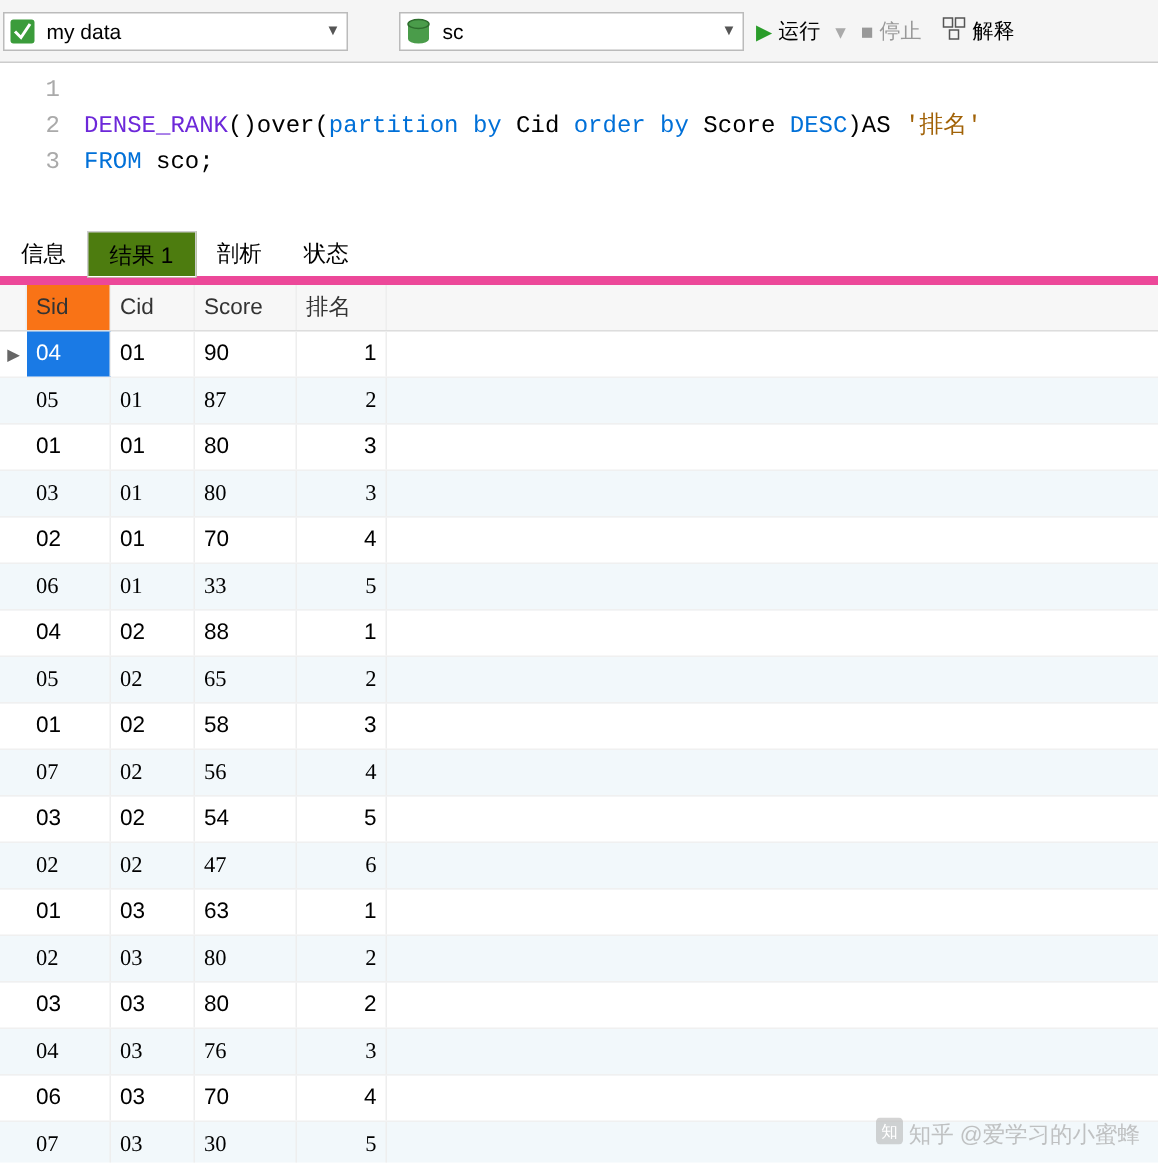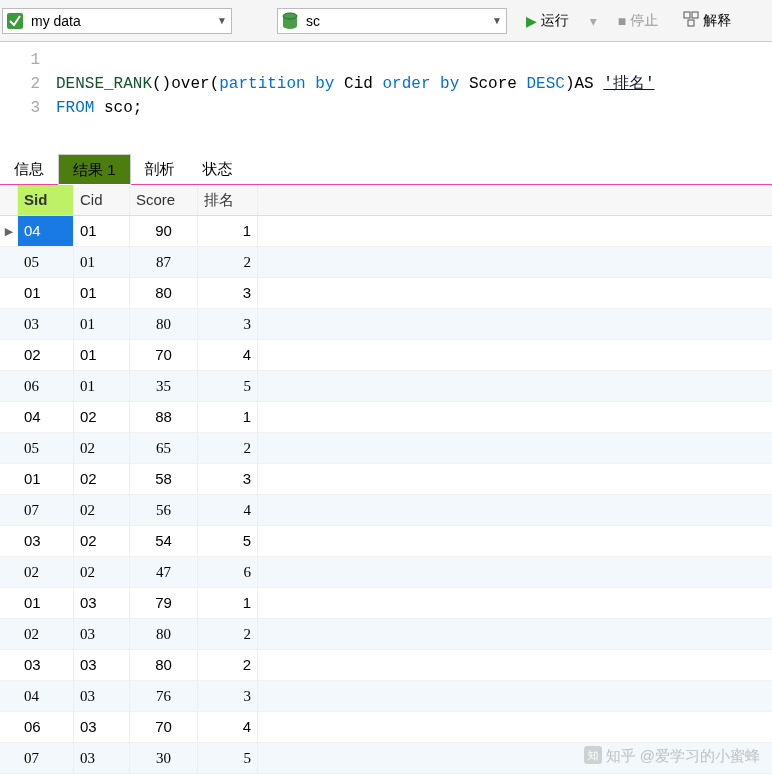--- a/index.html
+++ b/index.html
@@ -1,46 +1,46 @@
 <!DOCTYPE html>
 <html><head>
 <meta charset="utf-8">
 <style>
   * { box-sizing: border-box; margin: 0; padding: 0; }
   body { font-family: "Microsoft YaHei", Arial, sans-serif; font-size: 14px; background: #fff; width: 772px; height: 775px; overflow: hidden; position: relative; }
-  .toolbar { display: flex; align-items: center; height: 42px; border-bottom: 1px solid #ccc; background: #f5f5f5; padding: 1px 2px; gap: 13px; }
+  .toolbar { display: flex; align-items: center; height: 42px; border-bottom: 1px solid #ccc; background: #f5f5f5; padding: 1px 2px; gap: 2px; }
   .dd { display: flex; align-items: center; background: #fff; border: 1px solid #bbb; height: 26px; }
   .dd-icon { width: 24px; height: 22px; display: flex; align-items: center; justify-content: center; }
   .dd-text { flex: 1; padding: 0 4px; font-size: 14px; }
   .dd-arrow { width: 18px; text-align: center; color: #555; font-size: 10px; }
   .dd.conn { width: 230px; }
   .dd.db { width: 230px; margin-left: 32px; }
   .tbtn { display: flex; align-items: center; padding: 0 6px; height: 26px; gap: 4px; font-size: 14px; }
   .tbtn.disabled { color: #999; }
   .sep { color: #aaa; padding: 0 2px; }
   .editor { padding: 6px 0 10px 0; font-family: Consolas, "Courier New", monospace; font-size: 16px; line-height: 24px; }
   .line { display: flex; }
   .gutter { width: 56px; text-align: right; color: #aaa; padding-right: 16px; user-select: none; }
   .code { white-space: pre; }
   .kw { color: #0070d8; }
-  .fn { color: #14532d; }
-  .str { color: #0f172a; text-decoration: underline; }
-  .tabs { display: flex; border-bottom: 1px solid #ec4899; margin-top: 24px; }
+  .fn { color: #6d28d9; }
+  .str { color: #a16207; }
+  .tabs { display: flex; border-bottom: 6px solid #ec4899; margin-top: 24px; }
   .tab { padding: 6px 14px 4px 14px; font-size: 15px; cursor: pointer; }
   .tab.active { border: 1px solid #ccc; border-bottom: 1px solid #fff; margin-bottom: -1px; background: #4d7c0f; }
   .grid { font-size: 15px; }
   .hdr { display: flex; border-bottom: 1px solid #ddd; background: #f7f7f7; }
   .cell { height: 30px; line-height: 30px; padding: 0 6px; border-right: 1px solid #eee; }
   .c-mark { width: 18px; }
   .c0 { width: 56px; }
   .c1 { width: 56px; }
-  .c2 { width: 68px; text-align: center; }
+  .c2 { width: 68px; text-align: left; }
   .c3 { width: 60px; text-align: right; }
   .hdr .cell { color: #333; text-align: left !important; }
-  .hdr .c0 { background: #bef264; font-weight: bold; }
+  .hdr .c0 { background: #f97316; }
   .row { display: flex; border-bottom: 1px solid #f0f0f0; }
   .row.zebra { background: #f2f8fb; font-family: Liberation Serif, serif; }
   .row.sel .c0 { background: #1a7ae5; color: #fff; }
   .marker { width: 18px; display: flex; align-items: center; justify-content: center; color: #666; font-size: 11px; }
   .watermark { position: absolute; right: 12px; bottom: 8px; color: rgba(170,170,170,0.7); font-size: 15px; display: flex; align-items: center; gap: 4px; }
 </style>
 </head>
 <body>
 
 <div class="toolbar">
@@ -148,21 +148,21 @@
         <div class="marker"></div>
         <div class="cell c0">02</div>
         <div class="cell c1">01</div>
         <div class="cell c2">70</div>
         <div class="cell c3">4</div>
       </div>
       <div class="row zebra">
         <div class="marker"></div>
         <div class="cell c0">06</div>
         <div class="cell c1">01</div>
-        <div class="cell c2">35</div>
+        <div class="cell c2">33</div>
         <div class="cell c3">5</div>
       </div>
       <div class="row">
         <div class="marker"></div>
         <div class="cell c0">04</div>
         <div class="cell c1">02</div>
         <div class="cell c2">88</div>
         <div class="cell c3">1</div>
       </div>
       <div class="row zebra">
@@ -197,21 +197,21 @@
         <div class="marker"></div>
         <div class="cell c0">02</div>
         <div class="cell c1">02</div>
         <div class="cell c2">47</div>
         <div class="cell c3">6</div>
       </div>
       <div class="row">
         <div class="marker"></div>
         <div class="cell c0">01</div>
         <div class="cell c1">03</div>
-        <div class="cell c2">79</div>
+        <div class="cell c2">63</div>
         <div class="cell c3">1</div>
       </div>
       <div class="row zebra">
         <div class="marker"></div>
         <div class="cell c0">02</div>
         <div class="cell c1">03</div>
         <div class="cell c2">80</div>
         <div class="cell c3">2</div>
       </div>
       <div class="row">

